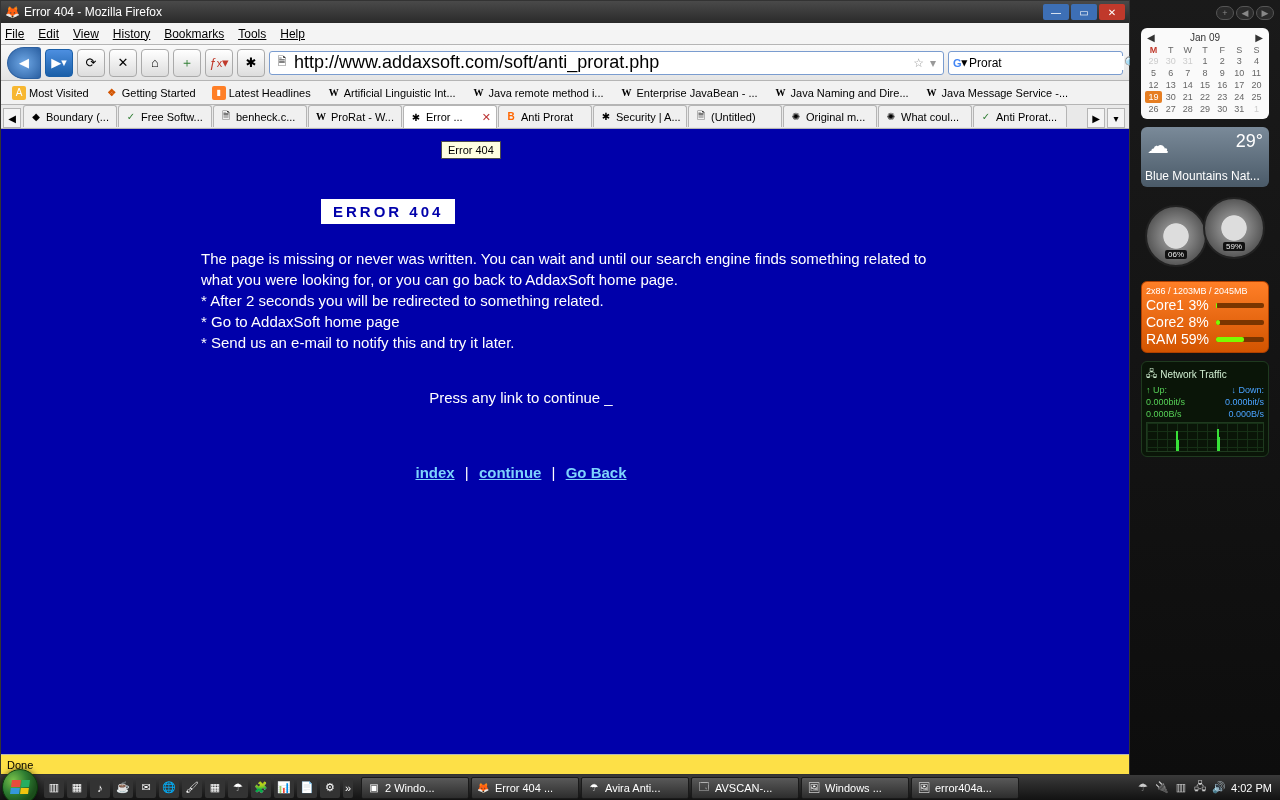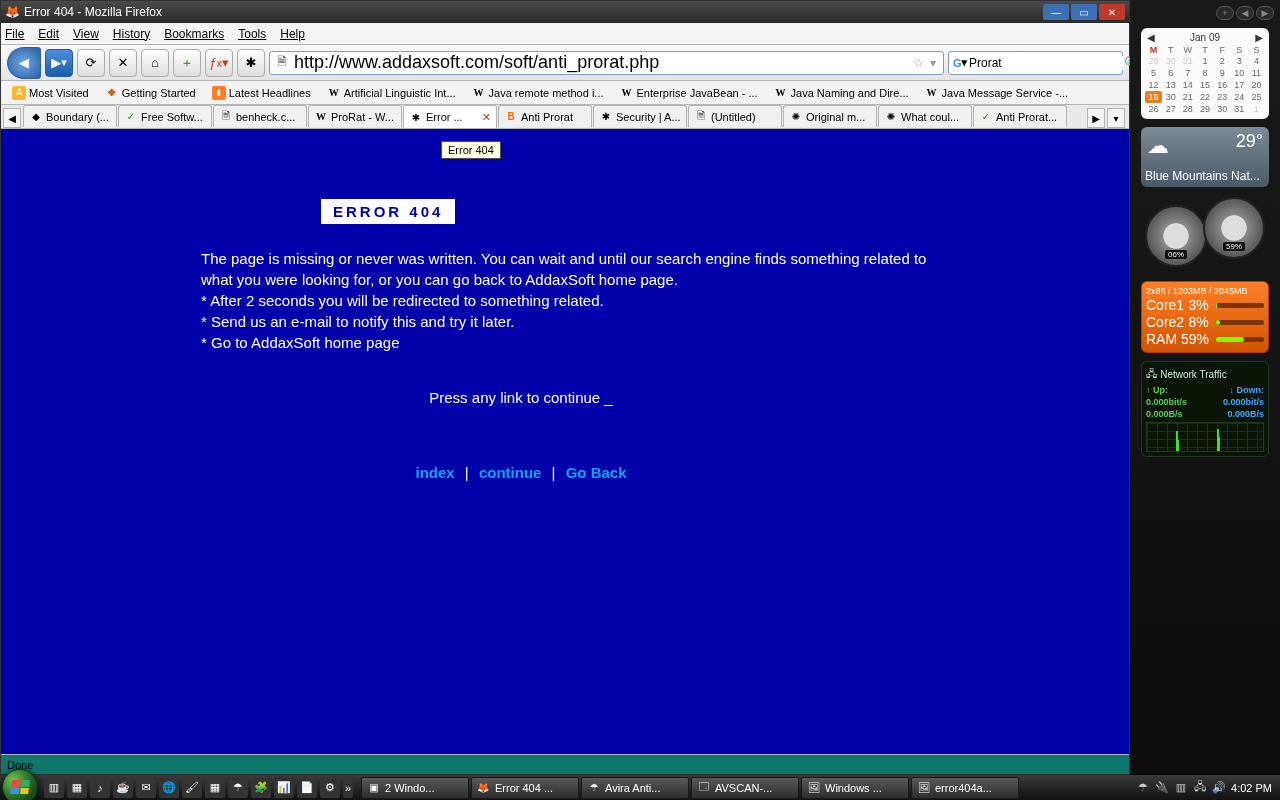--- a/index.html
+++ b/index.html
@@ -46,24 +46,24 @@
 .tab .favG{color:#2e7d32;}
 
 .tooltip { position:absolute; left:440px; top:140px; background:#ffffe1; border:1px solid #4d4d4d; padding:2px 6px; font-size:11px; z-index:50;}
 
 .content { flex:1; background:#0000aa; color:#fff; font-family:"Courier New", monospace; font-size:15px; padding:70px 70px 0 200px; line-height:1.4; overflow:hidden; position:relative;}
 .errbox { display:inline-block; background:#fff; color:#0000aa; padding:2px 12px; font-weight:bold; letter-spacing:3px; margin-left:120px;}
 .content p { margin-top:24px; max-width:760px; white-space:pre-wrap;}
 .content .bullets { }
 .content .continue { margin-top:34px; text-align:center; max-width:640px;}
 .content .links { margin-top:54px; text-align:center; max-width:640px; }
-.content .links a { color:#0ea5e9; font-weight:bold;}
+.content .links a { color:#7dd3fc; text-decoration:underline; font-weight:bold;}
 .content .links span { margin:0 6px;}
 
-.statusbar { height:20px; background:#0f766e; border-top:1px solid #b5b5b5; font-size:11px; display:flex; align-items:center; padding:0 6px;}
+.statusbar { height:20px; background:#fde047; border-top:1px solid #b5b5b5; font-size:11px; display:flex; align-items:center; padding:0 6px;}
 
 
 .sidebar { position:absolute; right:0; top:0; width:150px; height:775px; background:linear-gradient(#1a1a1a,#0d0d0d); color:#ddd; font-size:10px; display:flex; flex-direction:column; align-items:center; padding-top:6px; gap:8px;}
 .sidebtns { align-self:flex-end; margin-right:6px; display:flex; gap:2px;}
 .sidebtns div{ width:18px;height:14px;border:1px solid #555;border-radius:7px;background:#2a2a2a;display:flex;align-items:center;justify-content:center;font-size:9px;color:#888;}
 .gadget { width:128px; border-radius:6px; padding:4px; }
 .calendar { background:#fafafa; color:#333; }
 .calendar .calhead{ display:flex; justify-content:space-between; align-items:center; font-size:10px; padding:0 2px 2px;}
 .calendar table{ width:100%; border-collapse:collapse; font-size:9px; text-align:center;}
 .calendar th{ color:#666; font-weight:normal;}
@@ -78,21 +78,21 @@
 .gauge{ position:absolute; width:62px;height:62px; border-radius:50%; background:radial-gradient(#ddd 30%,#888 32%,#333 100%); border:2px solid #222;}
 .gauge.g1{ left:4px; top:10px;}
 .gauge.g2{ right:4px; top:2px;}
 .gauge .glabel{position:absolute;bottom:6px;left:50%;transform:translateX(-50%);font-size:8px;background:#111;color:#eee;padding:0 3px;border-radius:2px;}
 .cpu { background:linear-gradient(#ff7f27,#d35400); color:#fff; border:1px solid #b04000;}
 .cpu .cpurow{ display:flex; justify-content:space-between; align-items:center; font-size:14px; margin:1px 0;}
 .cpu .bar{ width:48px; height:5px; background:#7a3500; border-radius:2px; position:relative; margin-left:3px;}
 .cpu .bar i{ position:absolute; left:0;top:0;bottom:0; background:#7CFC00; border-radius:2px;}
 .net { background:#0a1508; border:1px solid #1f3a1f; color:#9fe89f;}
 .net .nethead{ display:flex; align-items:center; gap:3px; font-size:10px; color:#cfeccf;}
-.net .netrow{ display:flex; justify-content:space-between; font-size:9px; margin-top:2px;font-weight:bold;}
+.net .netrow{ display:flex; justify-content:space-between; font-size:9px; margin-top:2px;}
 .net .up{color:#56d056;} .net .down{color:#4aa3ff;}
 .net .graph{ height:30px; background:repeating-linear-gradient(to right,#163016 0,#163016 1px,transparent 1px,transparent 10px),repeating-linear-gradient(to bottom,#163016 0,#163016 1px,transparent 1px,transparent 8px); margin-top:3px; position:relative; border:1px solid #1f3a1f;}
 .net .graph .spike{position:absolute;bottom:0;width:2px;background:#38e038;}
 
 
 .taskbar { position:absolute; left:0; bottom:0; width:1280px; height:25px; background:linear-gradient(#3a3a3a,#121212); display:flex; align-items:center; font-size:11px; color:#fff;}
 .orb { width:36px; height:36px; border-radius:50%; background:radial-gradient(circle at 30% 30%,#79c14a,#2e7d32 40%,#1b4d1b 70%); border:1px solid #0a3a0a; position:absolute; left:2px; bottom:-5px; display:flex;align-items:center;justify-content:center; box-shadow:0 0 6px rgba(0,0,0,.6);}
 .orb .flag{ width:18px;height:14px; display:grid; grid-template-columns:1fr 1fr; grid-template-rows:1fr 1fr; gap:1px; transform:skewX(-8deg);}
 .orb .flag div:nth-child(1){background:#e74c3c;} .orb .flag div:nth-child(2){background:#27ae60;}
 .orb .flag div:nth-child(3){background:#3498db;} .orb .flag div:nth-child(4){background:#f1c40f;}
@@ -240,22 +240,22 @@
 
   <div class="tooltip">Error 404</div>
 
   <div class="content">
     <div style="text-align:left;">
       <div class="errbox">ERROR 404</div>
     </div>
     <p>The page is missing or never was written. You can wait and until our search engine finds something related to what you were looking for, or you can go back to AddaxSoft home page.</p>
     <div class="bullets">
       <div>* After 2 seconds you will be redirected to something related.</div>
+      <div>* Go to AddaxSoft home page</div>
       <div>* Send us an e-mail to notify this and try it later.</div>
-      <div>* Go to AddaxSoft home page</div>
     </div>
     <div class="continue">Press any link to continue _</div>
     <div class="links">
       <a>index</a>
       <span>|</span>
       <a>continue</a>
       <span>|</span>
       <a>Go Back</a>
     </div>
   </div>

